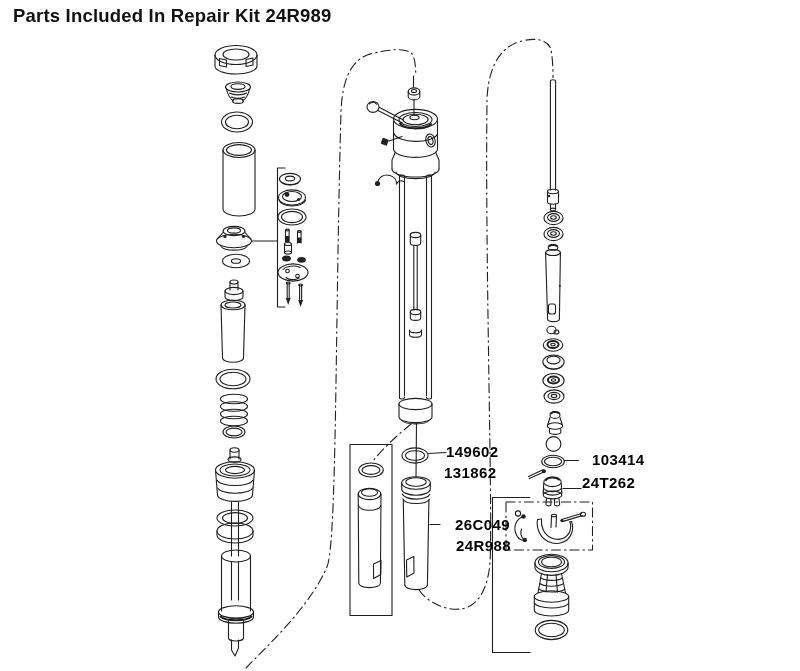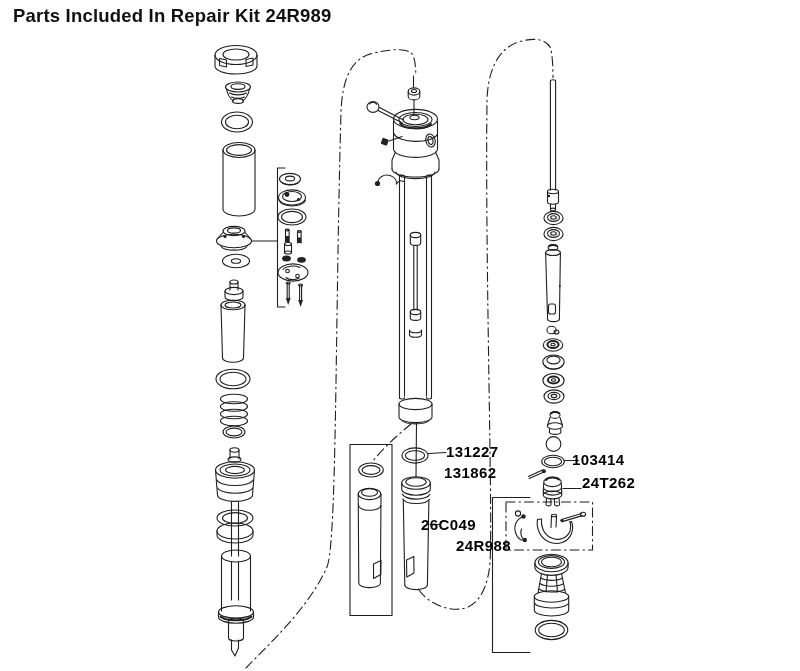--- a/index.html
+++ b/index.html
@@ -390,21 +390,21 @@
     </g>
 
     <g>
       <ellipse cx="551.5" cy="630" rx="16.3" ry="9.6"></ellipse>
       <ellipse cx="551.5" cy="630" rx="12.8" ry="6.8"></ellipse>
     </g>
   </svg>
 
   <div id="title">Parts Included In Repair Kit 24R989</div>
 
-  <div class="callout" style="left:446px;top:443px">131227</div>
+  <div class="callout" style="left:446px;top:443px">149602</div>
   <div class="callout" style="left:444px;top:464px">131862</div>
 
-  <div class="callout" style="left:421px;top:516px">26C049</div>
+  <div class="callout" style="left:455px;top:516px">26C049</div>
   <div class="callout" style="left:456px;top:537px">24R988</div>
 
-  <div class="callout" style="left:572px;top:451px">103414</div>
+  <div class="callout" style="left:592px;top:451px">103414</div>
   <div class="callout" style="left:582px;top:474px">24T262</div>
 </div>
 
 </body></html>

